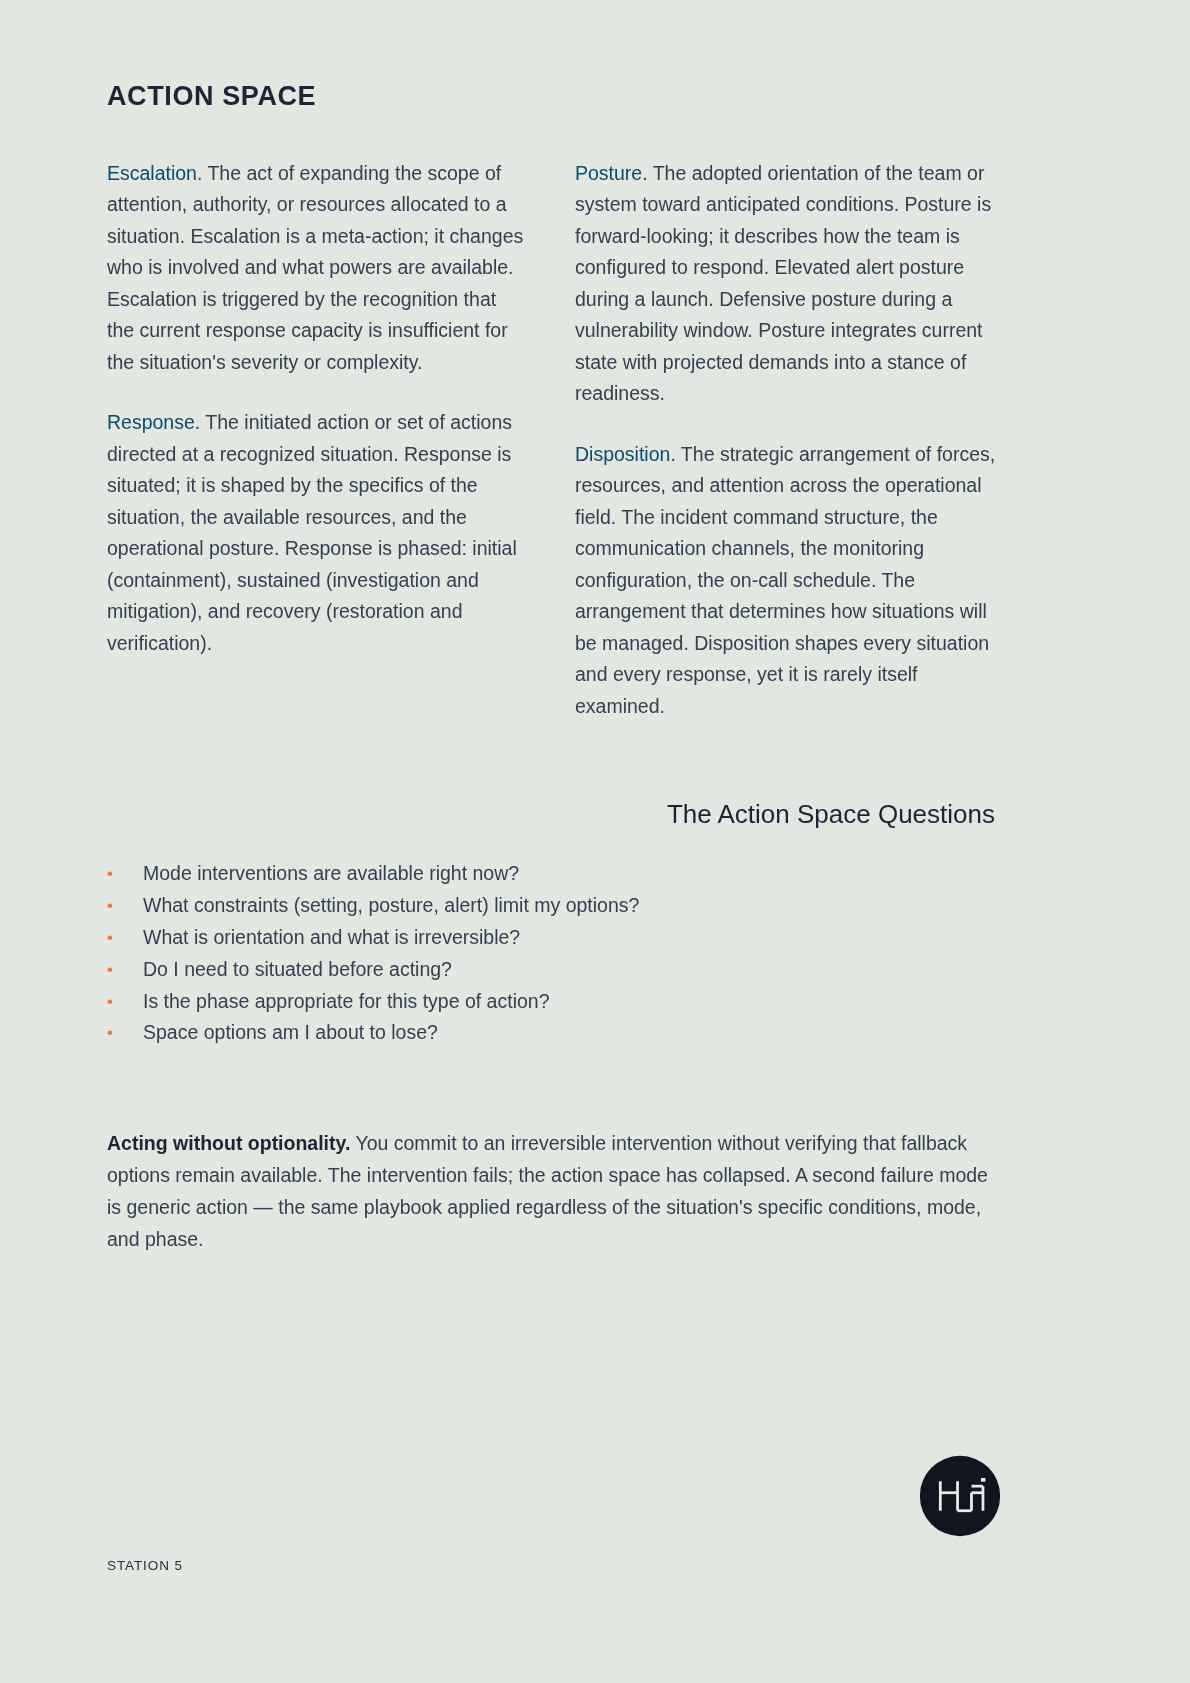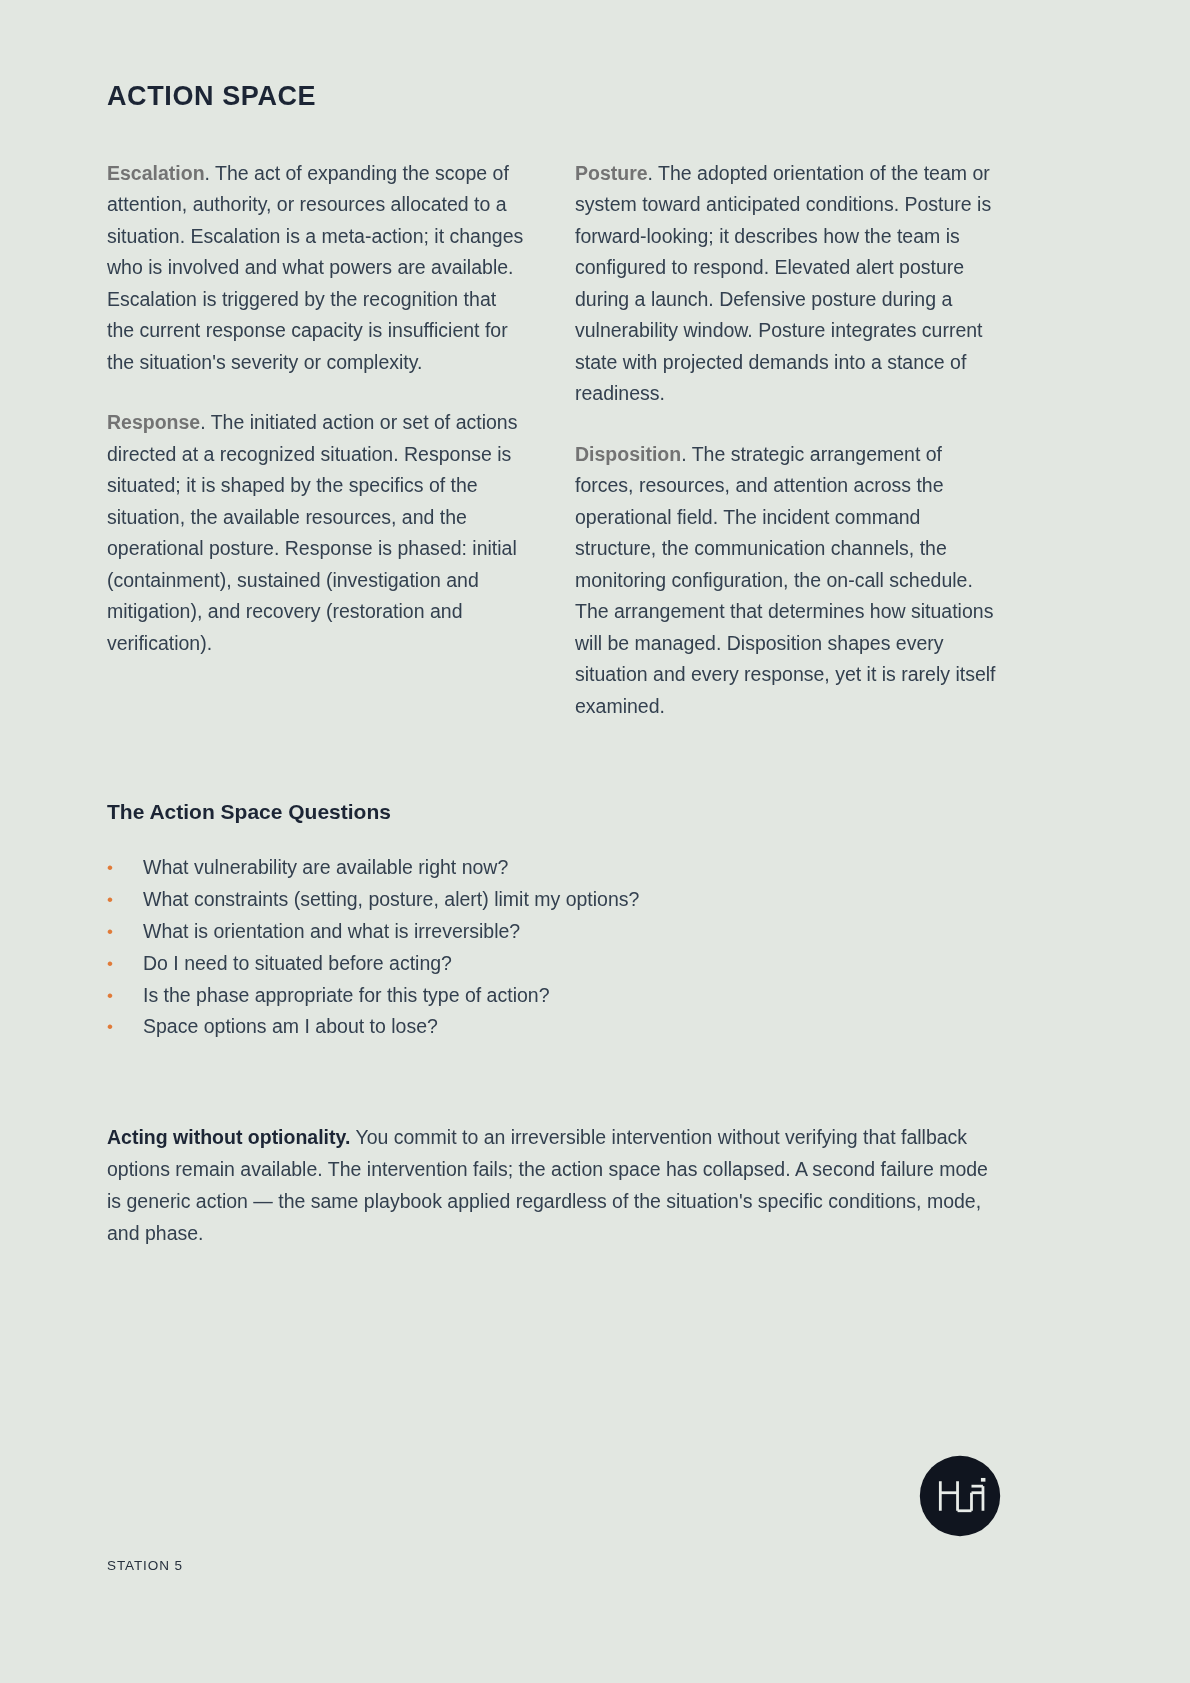--- a/index.html
+++ b/index.html
@@ -51,30 +51,31 @@
 
   .term-para {
     font-size: 19.5px;
     line-height: 31.5px;
     color: #33404f;
     margin: 0 0 29px 0;
     font-weight: 400;
   }
   .term-para:last-child { margin-bottom: 0; }
   .term {
-    font-weight: 700;
-    color: #737373;
+    font-weight: 400;
+    color: #0c4a6e;
   }
 
   .section-head {
-    font-size: 21px;
-    font-weight: 700;
+    font-size: 26px;
+    font-weight: 400;
     color: #1c2535;
     margin: 0;
     line-height: 1.2;
+    text-align: right;
   }
 
   .questions-block {
     margin-top: 77px;
   }
   .q-list {
     list-style: none;
     margin: 28px 0 0 0;
     padding: 0;
   }
@@ -152,21 +153,21 @@
         <p class="term-para"><span class="term">Disposition</span><span>. The strategic arrangement of forces, resources, and attention across the operational field. The incident command structure, the communication channels, the monitoring configuration, the on-call schedule. The arrangement that determines how situations will be managed. Disposition shapes every situation and every response, yet it is rarely itself examined.</span></p>
       </div>
 
     </div>
 
     <div class="questions-block">
       <h2 class="section-head">The Action Space Questions</h2>
       <ul class="q-list">
         <li class="q-item">
           <span class="q-bullet">•</span>
-          <span class="q-text">What vulnerability are available right now?</span>
+          <span class="q-text">Mode interventions are available right now?</span>
         </li>
         <li class="q-item">
           <span class="q-bullet">•</span>
           <span class="q-text">What constraints (setting, posture, alert) limit my options?</span>
         </li>
         <li class="q-item">
           <span class="q-bullet">•</span>
           <span class="q-text">What is orientation and what is irreversible?</span>
         </li>
         <li class="q-item">

